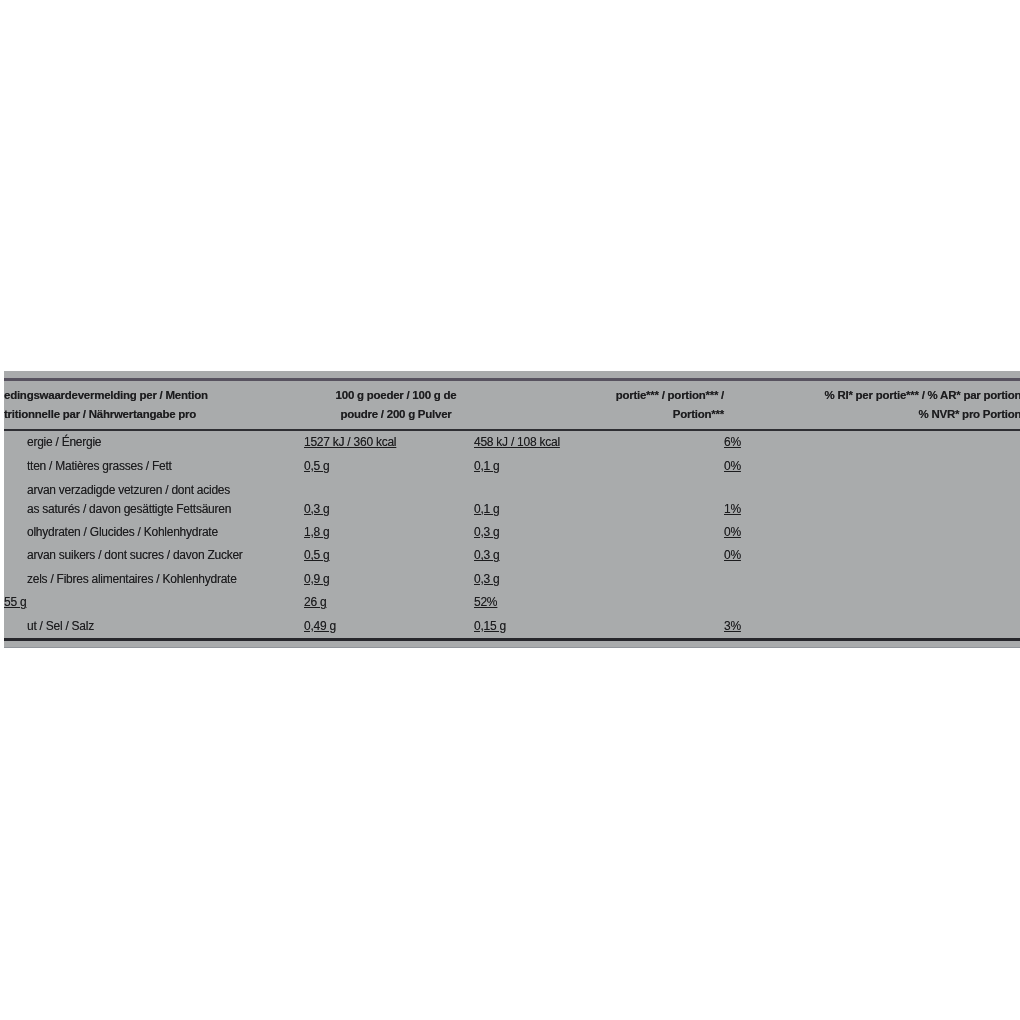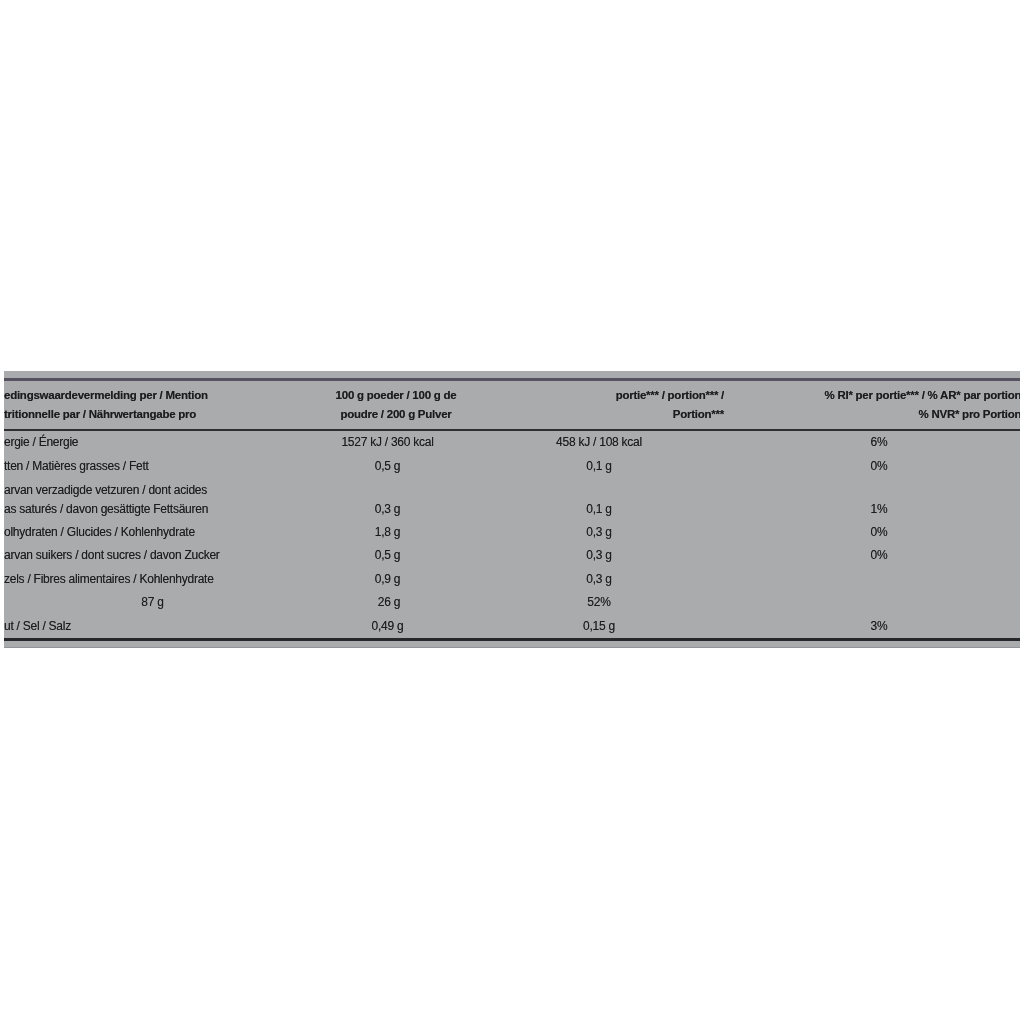--- a/index.html
+++ b/index.html
@@ -27,22 +27,22 @@
   .grid{display:grid;grid-template-columns:300px 170px 250px 310px;}
   .thead{height:48px;padding-top:5px;font-weight:700;font-size:11.5px;line-height:19px;}
   .thead .hc div{white-space:nowrap;}
   .hc1{text-align:left;}
   .hc2{text-align:center;padding-left:14px;}
   .hc3{text-align:right;}
   .hc4{text-align:right;}
   .tbody{font-size:12px;}
   .trow{height:23.5px;align-items:center;}
   .trow.double{height:42.5px;align-items:end;padding-bottom:2px;}
-  .trow .c1{text-align:left;white-space:nowrap;line-height:19px;}
-  .trow .c2,.trow .c3,.trow .c4{text-align:center;white-space:nowrap;line-height:19px;}
+  .trow .c1{text-align:left;white-space:nowrap;line-height:19px;margin-left:23px;}
+  .trow .c2,.trow .c3,.trow .c4{text-align:left;white-space:nowrap;line-height:19px;text-decoration:underline;}
   .trow .c2{padding-right:3px;}
   .txtsoft{text-shadow:0 0 0.5px rgba(28,28,30,0.55);}
 </style>
 </head>
 <body>
 
 <div class="stage">
   <div class="band">
     <div class="tbl txtsoft">
 
@@ -119,21 +119,21 @@
   <div class="trow grid">
     <div class="c1">
               <div>zels / Fibres alimentaires / Kohlenhydrate</div>
             </div>
     <div class="c2">0,9 g</div>
     <div class="c3">0,3 g</div>
     <div class="c4"></div>
   </div>
 
   <div class="trow grid">
-    <div class="c2">87 g</div>
+    <div class="c2">55 g</div>
     <div class="c3">26 g</div>
     <div class="c4">52%</div>
   </div>
 
   <div class="trow grid">
     <div class="c1">
               <div>ut / Sel / Salz</div>
             </div>
     <div class="c2">0,49 g</div>
     <div class="c3">0,15 g</div>

